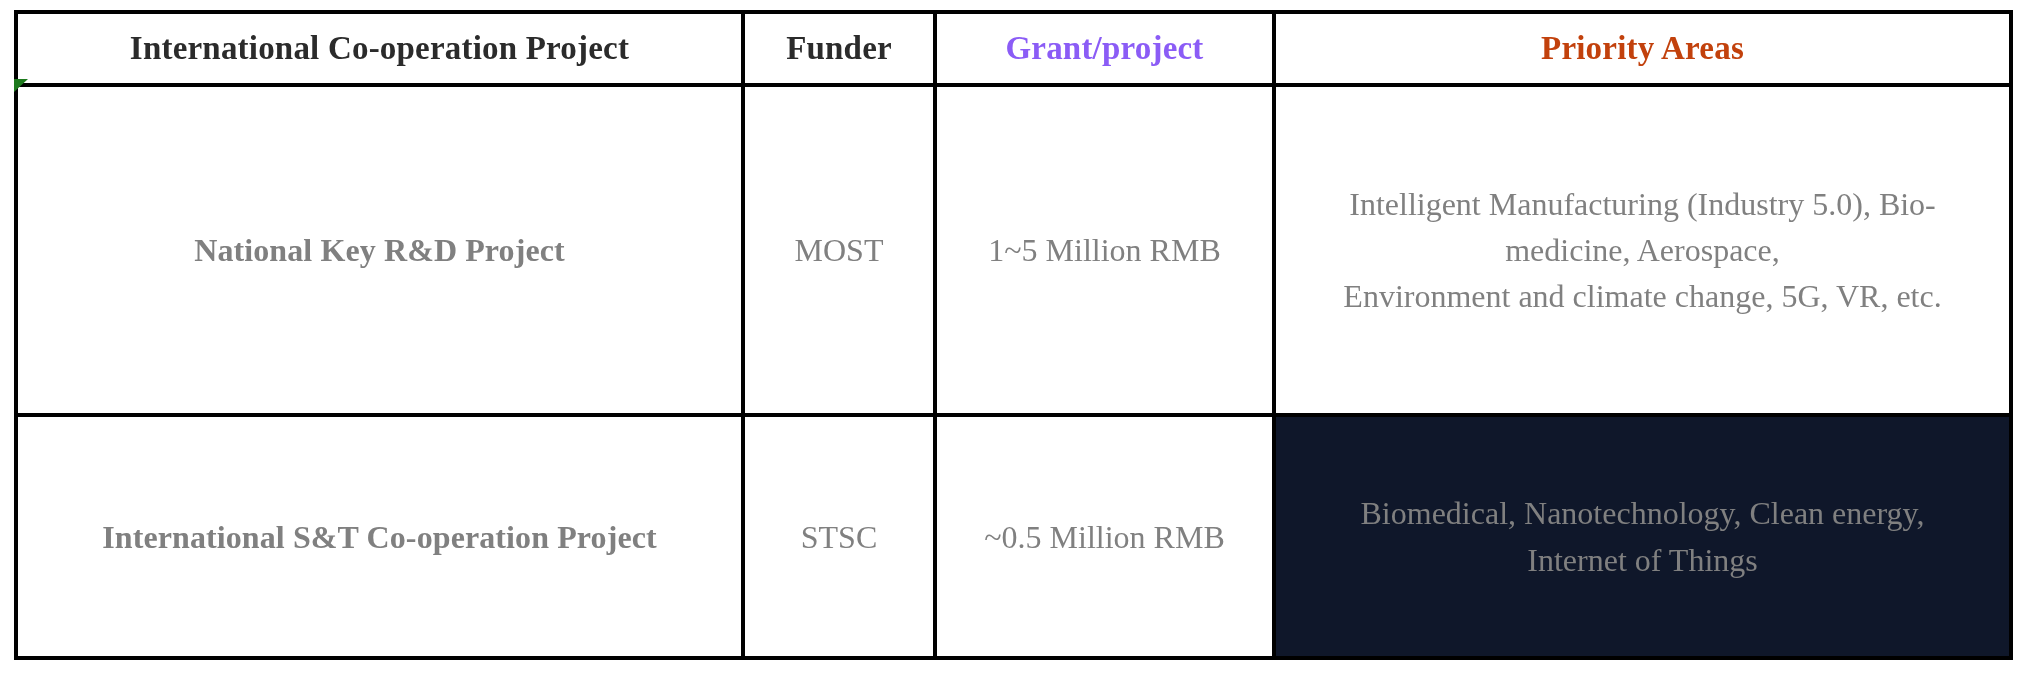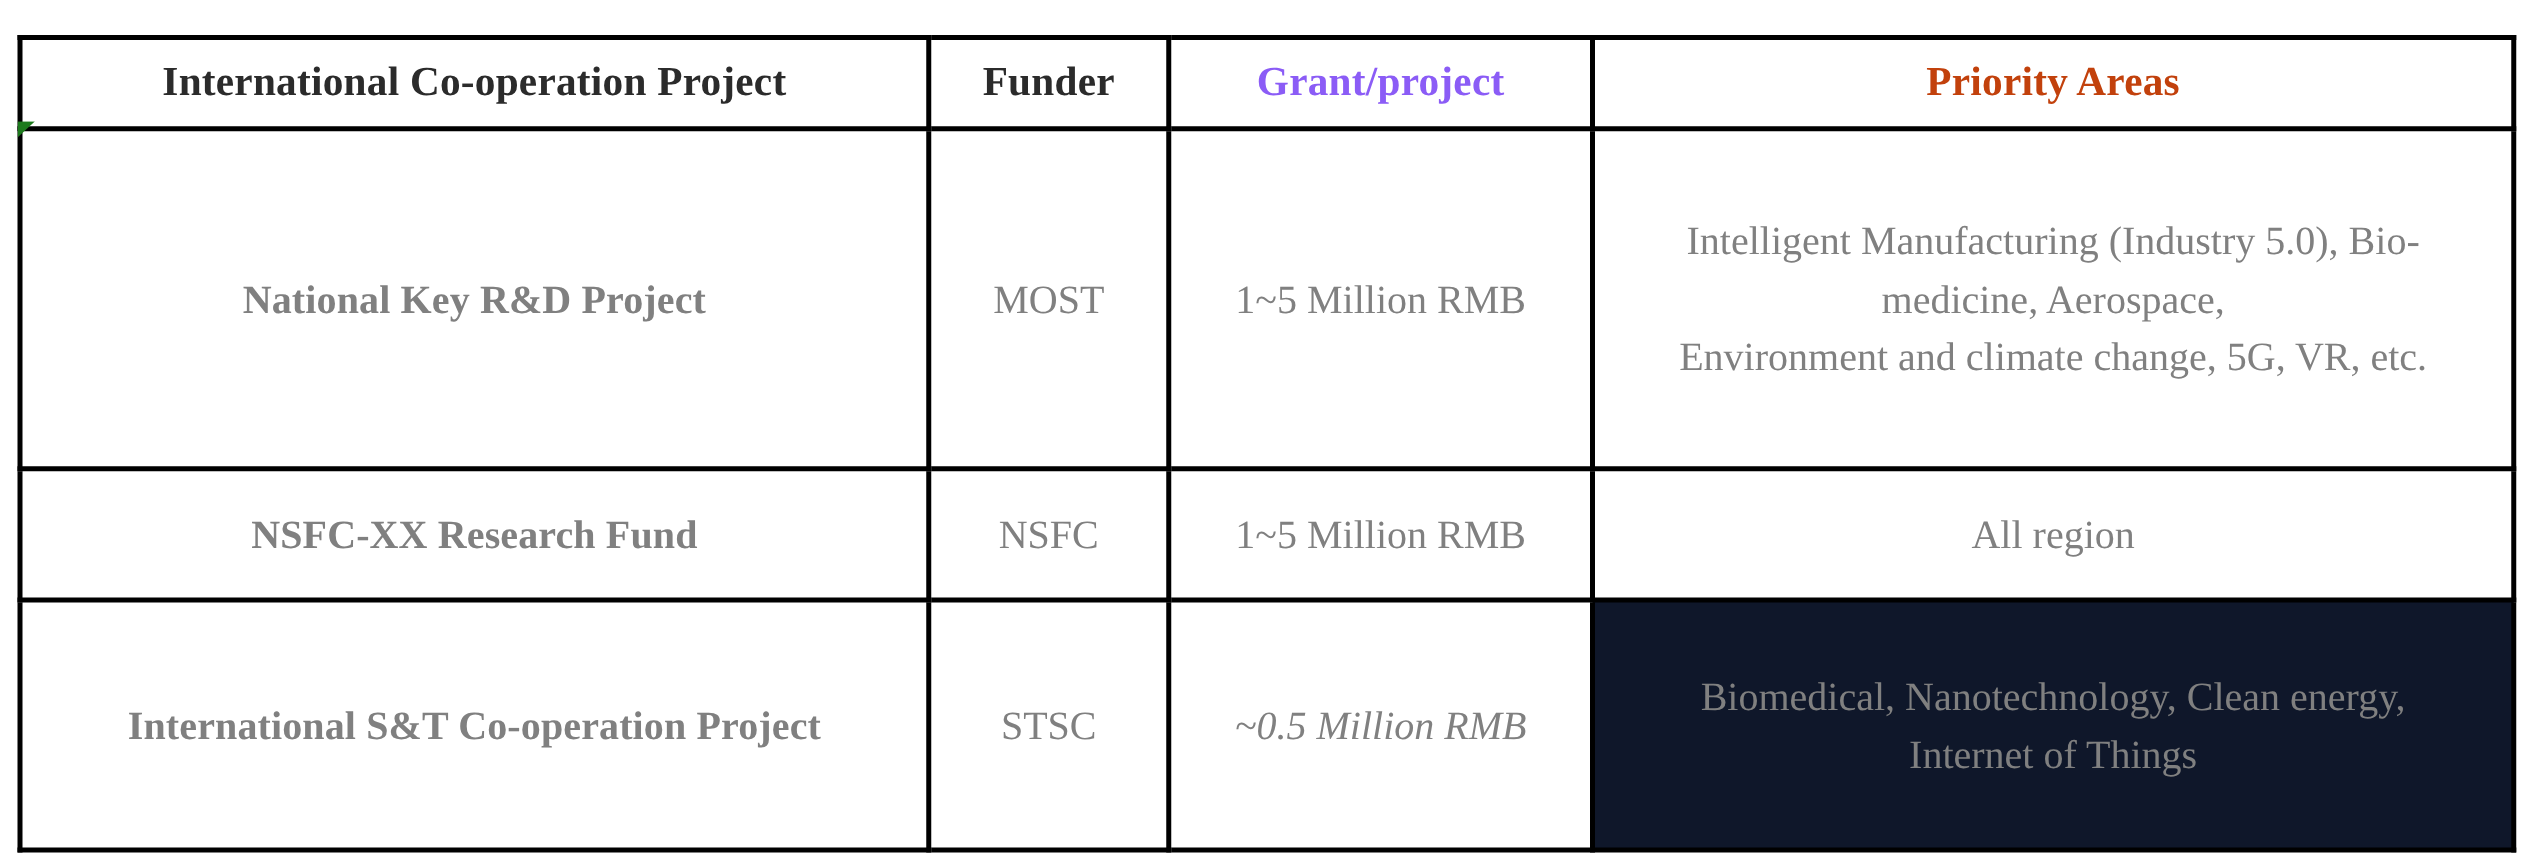--- a/index.html
+++ b/index.html
@@ -17,21 +17,21 @@
   .page {
     position: relative;
     width: 2024px;
     height: 690px;
     background: #ffffff;
   }
 
   .table-wrap {
     position: absolute;
     left: 14px;
-    top: 28px;
+    top: 10px;
     width: 1995px;
     height: 650px;
   }
 
   table.grant-table {
     border-collapse: collapse;
     table-layout: fixed;
     width: 1995px;
     height: 650px;
     background: #ffffff;
@@ -133,35 +133,25 @@
           <td class="col-grant" style="border-color: rgb(0, 0, 0); background-color: rgb(255, 255, 255); color: rgb(128, 128, 128);">1~5 Million RMB</td>
           <td class="col-priority" style="border-color: rgb(0, 0, 0); background-color: rgb(255, 255, 255); color: rgb(128, 128, 128);">
             <span class="priority-lines">
                 <span>Intelligent Manufacturing (Industry 5.0), Bio-</span>
                 <span>medicine, Aerospace,</span>
                 <span>Environment and climate change, 5G, VR, etc.</span>
               </span>
           </td>
         </tr>
 
-        <tr class="data-row row-2">
-          <td class="col-project" style="border-color: rgb(0, 0, 0); background-color: rgb(255, 255, 255); color: rgb(128, 128, 128);">NSFC-XX Research Fund</td>
-          <td class="col-funder" style="border-color: rgb(0, 0, 0); background-color: rgb(255, 255, 255); color: rgb(128, 128, 128);">NSFC</td>
-          <td class="col-grant" style="border-color: rgb(0, 0, 0); background-color: rgb(255, 255, 255); color: rgb(128, 128, 128);">1~5 Million RMB</td>
-          <td class="col-priority" style="border-color: rgb(0, 0, 0); background-color: rgb(255, 255, 255); color: rgb(128, 128, 128);">
-            <span class="priority-lines">
-                <span>All region</span>
-              </span>
-          </td>
-        </tr>
 
         <tr class="data-row row-3">
           <td class="col-project" style="border-color: rgb(0, 0, 0); background-color: rgb(255, 255, 255); color: rgb(128, 128, 128);">International S&amp;T Co-operation Project</td>
           <td class="col-funder" style="border-color: rgb(0, 0, 0); background-color: rgb(255, 255, 255); color: rgb(128, 128, 128);">STSC</td>
-          <td class="col-grant" style="border-color: rgb(0, 0, 0); background-color: rgb(255, 255, 255); color: rgb(128, 128, 128); font-style: italic;">~0.5 Million RMB</td>
+          <td class="col-grant" style="border-color: rgb(0, 0, 0); background-color: rgb(255, 255, 255); color: rgb(128, 128, 128);">~0.5 Million RMB</td>
           <td class="col-priority" style="border-color: rgb(0, 0, 0); background-color: #0f172a; color: rgb(128, 128, 128);">
             <span class="priority-lines">
                 <span>Biomedical, Nanotechnology, Clean energy,</span>
                 <span>Internet of Things</span>
               </span>
           </td>
         </tr>
 
       </tbody>
     </table>

